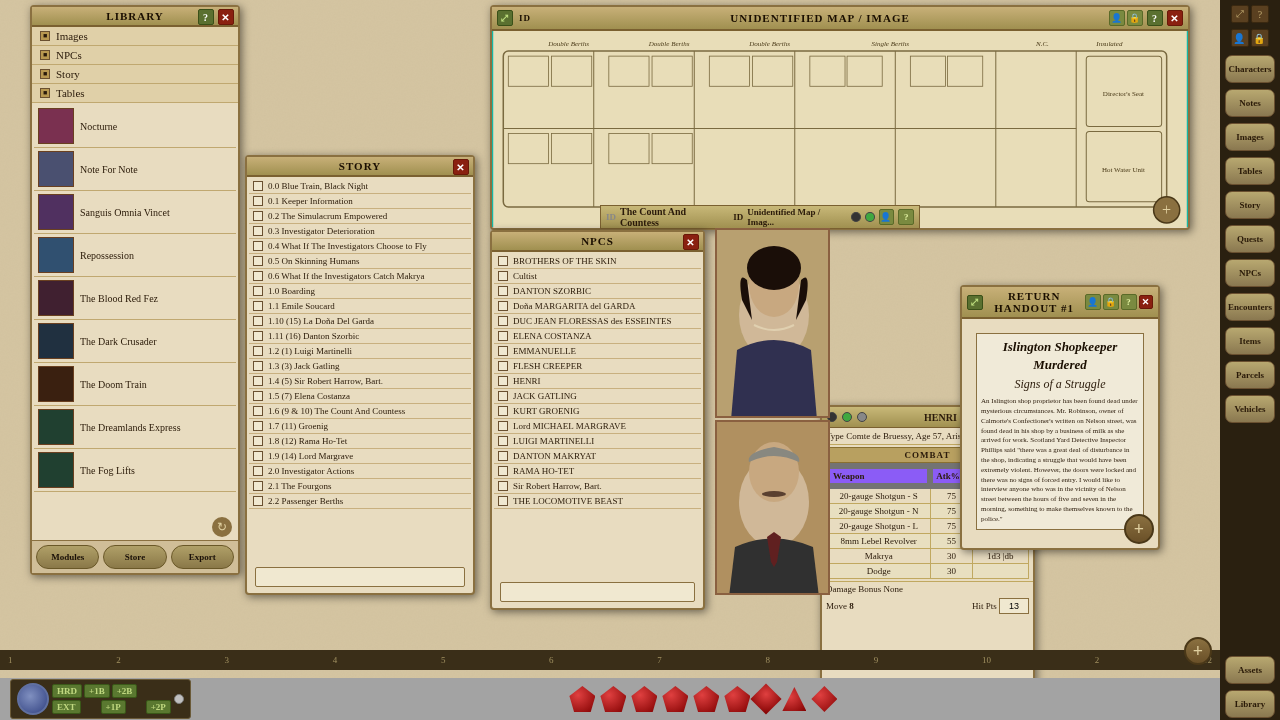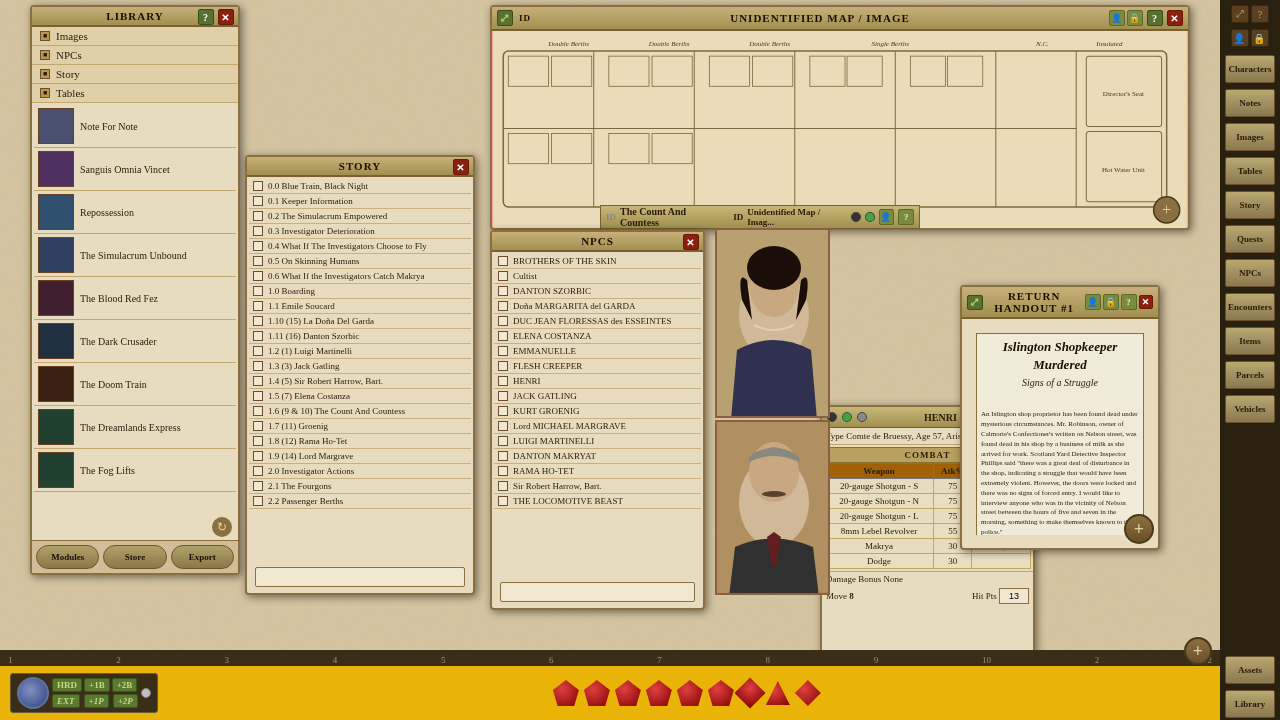--- a/index.html
+++ b/index.html
@@ -34,21 +34,21 @@
       padding-top: 5px;
       gap: 2px;
       z-index: 100;
     }
 
     .sidebar-btn {
       width: 50px;
       height: 28px;
       background: linear-gradient(to bottom, #b8a870, #8a7850);
       border: 1px solid #6a5030;
-      border-radius: 2px;
+      border-radius: 7px;
       cursor: pointer;
       display: flex;
       align-items: center;
       justify-content: center;
       font-size: 9px;
       font-weight: bold;
       color: #2a1a08;
       text-align: center;
       margin: 2px 0;
     }
@@ -275,21 +275,21 @@
     
     .map-panel {
       left: 490px;
       top: 5px;
       width: 700px;
       height: 225px;
     }
 
     .map-content {
       height: calc(100% - 25px);
-      background: #fca5a5;
+      background: #14b8a6;
       position: relative;
       overflow: hidden;
     }
 
     
     .portrait-panel {
       left: 720px;
       top: 225px;
       width: 260px;
       height: 195px;
@@ -333,24 +333,24 @@
       font-weight: bold;
     }
 
     .combat-table {
       width: 100%;
       border-collapse: collapse;
       font-size: 9px;
     }
 
     .combat-table th {
-      background: #a16207;
+      background: #8b5cf6;
       padding: 2px 3px;
-      text-align: center;
-      border: 1px solid #737373;
+      text-align: left;
+      border: 6px solid #737373;
       font-size: 9px;
     }
 
     .combat-table td {
       padding: 2px 3px;
       border: 1px solid #c0a860;
       text-align: center;
     }
 
     .combat-table tr:nth-child(even) td {
@@ -376,34 +376,34 @@
     .handout-title-text {
       font-size: 13px;
       font-weight: bold;
       text-align: center;
       font-style: italic;
       color: #1a0e00;
       margin-bottom: 2px;
     }
 
     .handout-subtitle {
-      font-size: 10px;
+      font-size: 12px;
       text-align: center;
       font-style: italic;
-      margin-bottom: 20px;
+      margin-bottom: 4px;
     }
 
     
     .bottom-bar {
       position: absolute;
       bottom: 0;
       left: 0;
       right: 60px;
-      height: 54px;
-      background: #eab308;
+      height: 42px;
+      background: #a3a3a3;
       display: flex;
       align-items: center;
       padding: 0 10px;
       gap: 6px;
     }
 
     .player-area {
       display: flex;
       align-items: center;
       background: #3a2e18;
@@ -655,34 +655,34 @@
     <div class="library-category-icon">■</div>
     <span>Story</span>
   </div>
   <div class="library-category">
     <div class="library-category-icon">■</div>
     <span>Tables</span>
   </div>
 
   <div class="library-list">
     <div class="library-item">
+      <div class="library-item-thumb" style="background:#7a3050;"></div>
+      <span class="library-item-name">Nocturne</span>
+    </div>
+    <div class="library-item">
       <div class="library-item-thumb" style="background:#4a5070;"></div>
       <span class="library-item-name">Note For Note</span>
     </div>
     <div class="library-item">
       <div class="library-item-thumb" style="background:#503060;"></div>
       <span class="library-item-name">Sanguis Omnia Vincet</span>
     </div>
     <div class="library-item">
       <div class="library-item-thumb" style="background:#305070;"></div>
       <span class="library-item-name">Repossession</span>
-    </div>
-    <div class="library-item">
-      <div class="library-item-thumb" style="background:#304060;"></div>
-      <span class="library-item-name">The Simulacrum Unbound</span>
     </div>
     <div class="library-item">
       <div class="library-item-thumb" style="background:#402030;"></div>
       <span class="library-item-name">The Blood Red Fez</span>
     </div>
     <div class="library-item">
       <div class="library-item-thumb" style="background:#203040;"></div>
       <span class="library-item-name">The Dark Crusader</span>
     </div>
     <div class="library-item">
@@ -1125,21 +1125,21 @@
 <div class="bottom-bar">
 
   <div class="player-area">
     <div style="width:32px;height:32px;border-radius:50%;background:radial-gradient(circle at 40% 40%, #8090c0, #304080);border:2px solid #6070a0;"></div>
     <div style="display:flex;flex-direction:column;gap:2px;">
       <div style="display:flex;gap:2px;">
         <div class="stat-badge">HRD</div>
         <div class="stat-badge">+1B</div>
         <div class="stat-badge">+2B</div>
       </div>
-      <div style="display:flex;gap:4px;font-style:italic;">
+      <div style="display:flex;gap:20px;">
         <div class="stat-badge">EXT</div>
         <div class="stat-badge">+1P</div>
         <div class="stat-badge">+2P</div>
       </div>
     </div>
     <div style="width:10px;height:10px;border-radius:50%;background:#c0c0c0;border:1px solid #808080;"></div>
   </div>
 
   <div class="dice-container">
     <div class="dice-gem"></div>

